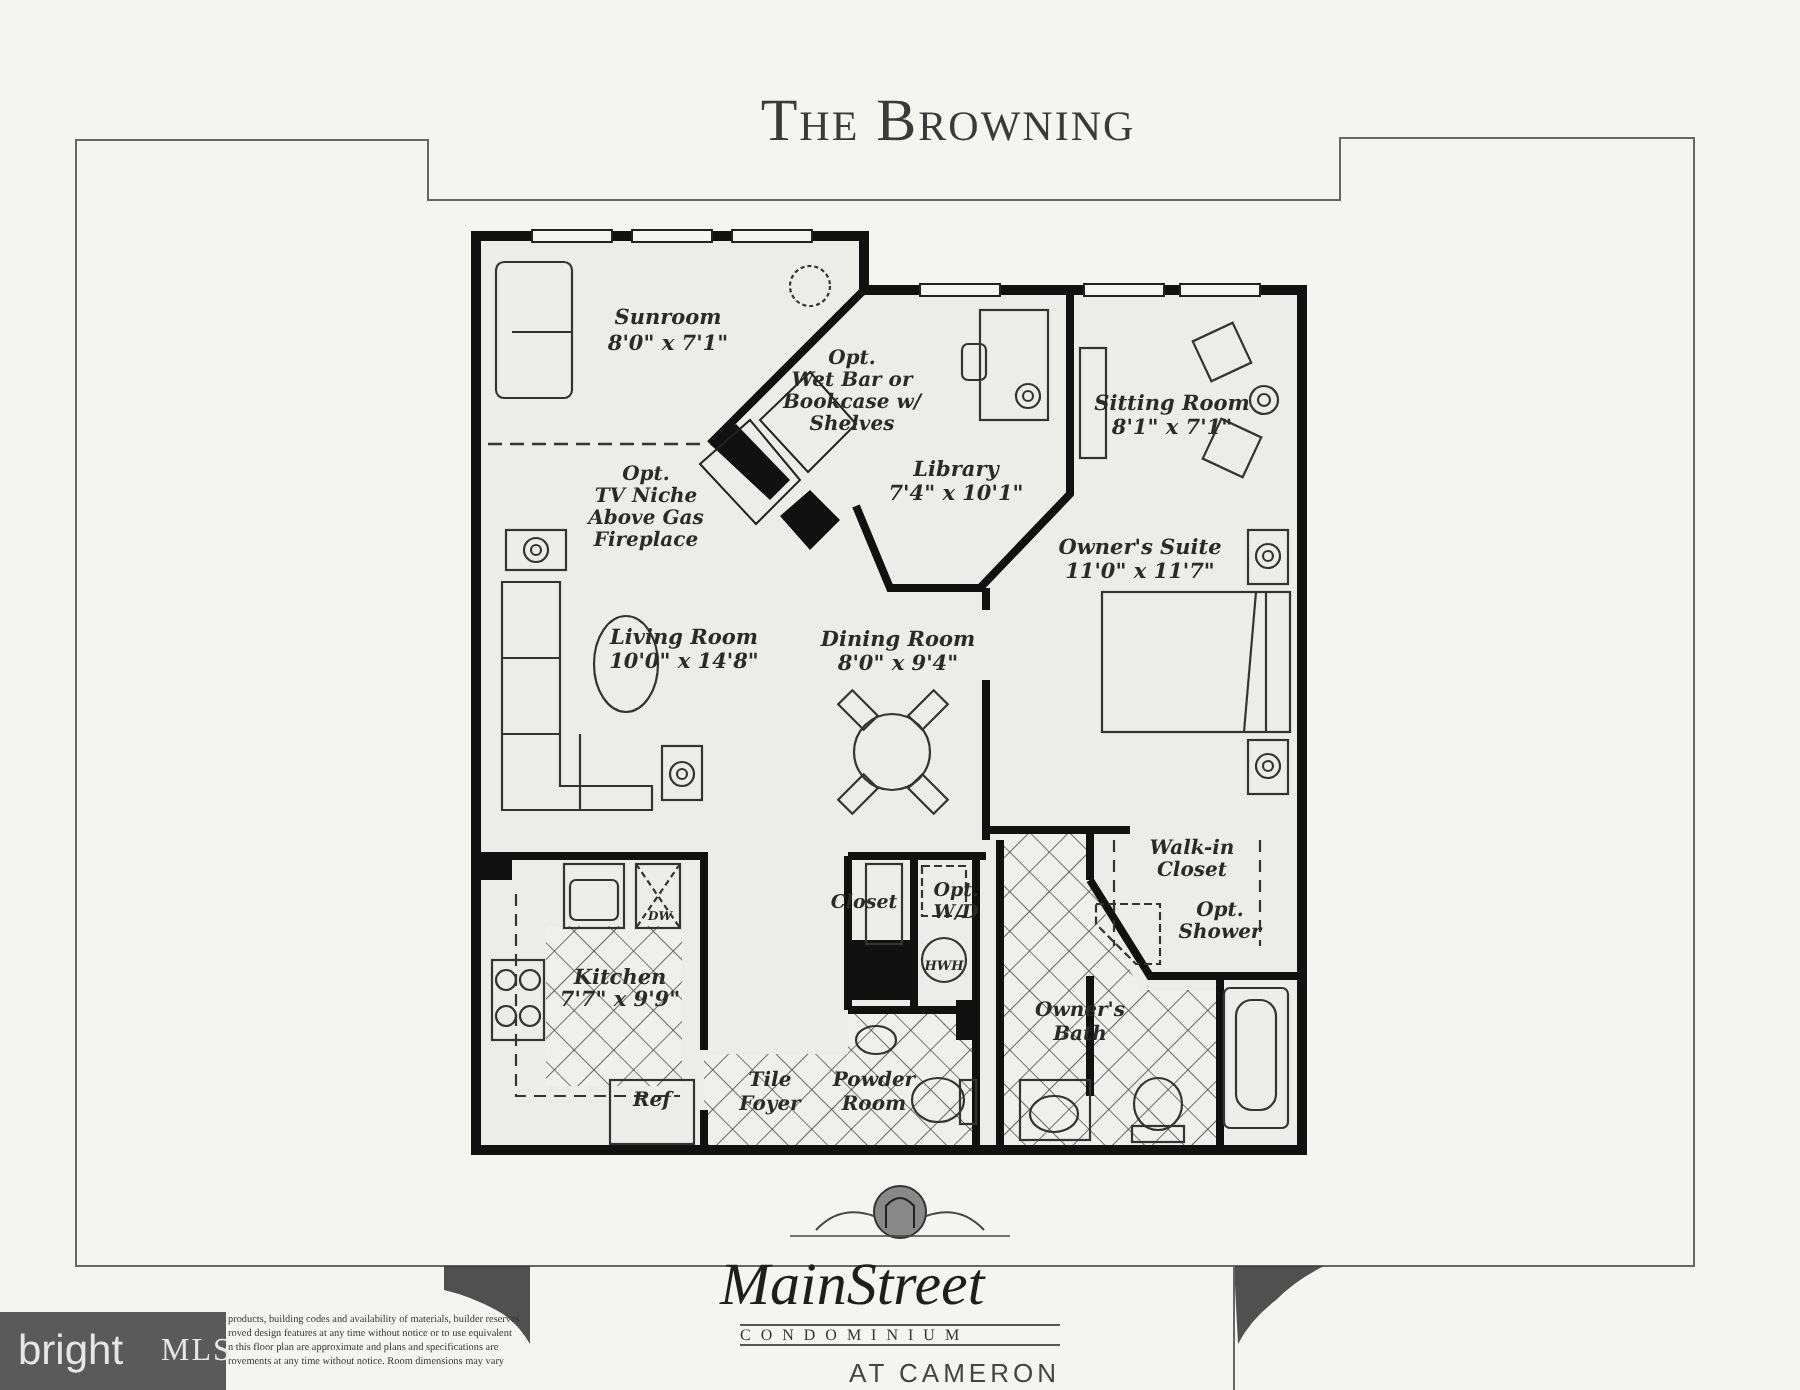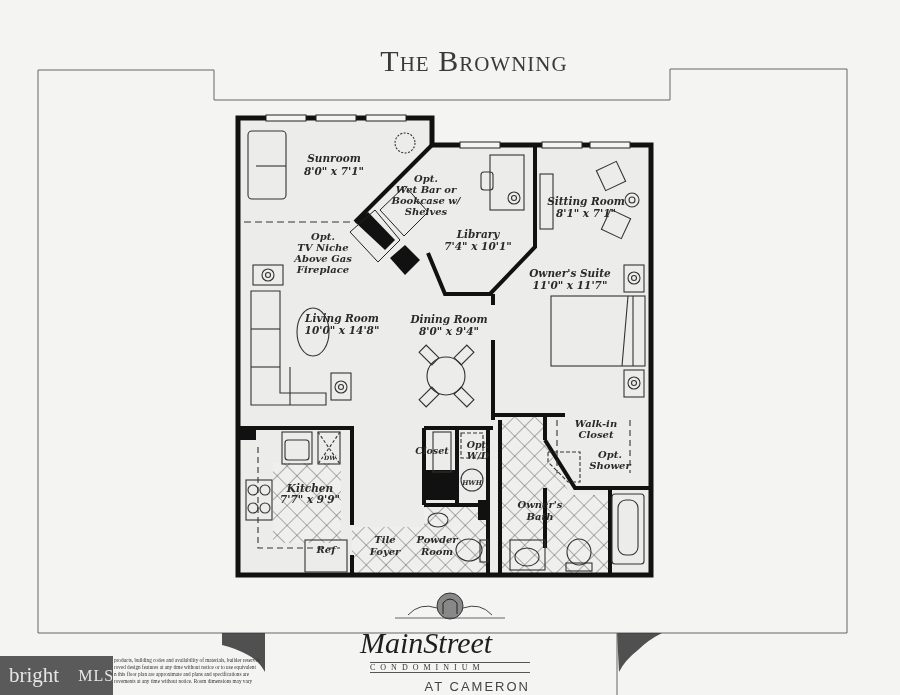--- a/index.html
+++ b/index.html
@@ -5,21 +5,21 @@
   html, body { margin: 0; padding: 0; }
   body { width: 900px; height: 695px; background: #f4f4f3; position: relative; overflow: hidden; font-family: "DejaVu Serif", "Liberation Serif", serif; }
   .title { position: absolute; left: 0; top: 44px; width: 900px; text-align: center; font-family: "Liberation Serif", serif; font-size: 30px; letter-spacing: 1px; color: #3a3a3a; font-variant: small-caps; padding-left: 24px; }
   svg.plan { position: absolute; left: 0; top: 0; }
   .lbl { font-family: "DejaVu Serif", serif; font-style: italic; font-weight: bold; fill: #2a2a2a; }
   .logo-main { position: absolute; left: 360px; top: 628px; width: 180px; font-family: "Liberation Serif", serif; font-style: italic; font-size: 30px; color: #1e1e1e; line-height: 30px; }
   .logo-sub { position: absolute; left: 370px; top: 662px; width: 160px; font-family: "Liberation Serif", serif; font-size: 8px; letter-spacing: 5px; color: #333; border-top: 1px solid #555; border-bottom: 1px solid #555; line-height: 9px; }
   .logo-sub2 { position: absolute; left: 370px; top: 679px; width: 160px; text-align: right; font-family: Liberation Sans, sans-serif; font-size: 13px; letter-spacing: 2px; color: #444; }
   .disclaimer { position: absolute; left: 114px; top: 657px; width: 152px; font-family: "Liberation Serif", serif; font-size: 5.2px; line-height: 7px; color: #333; overflow: hidden; height: 36px; white-space: nowrap; }
   .bright { position: absolute; left: 0; top: 656px; width: 113px; height: 39px; background: #5a5a5a; color: #e6e6e6; display: flex; align-items: center; padding-left: 9px; box-sizing: border-box; }
-  .bright .b1 { font-family: Liberation Serif, serif; font-size: 21px; }
+  .bright .b1 { font-family: Liberation Sans, sans-serif; font-size: 21px; }
   .bright .b2 { font-family: Liberation Serif, serif; font-size: 16px; margin-left: 19px; letter-spacing: 1px; }
 </style>
 </head>
 <body>
 
 <div class="title">The Browning</div>
 
 <svg class="plan" width="900" height="695" viewBox="0 0 900 695">
   <defs>
     <pattern id="tile" width="14" height="14" patternUnits="userSpaceOnUse" patternTransform="rotate(45)">

